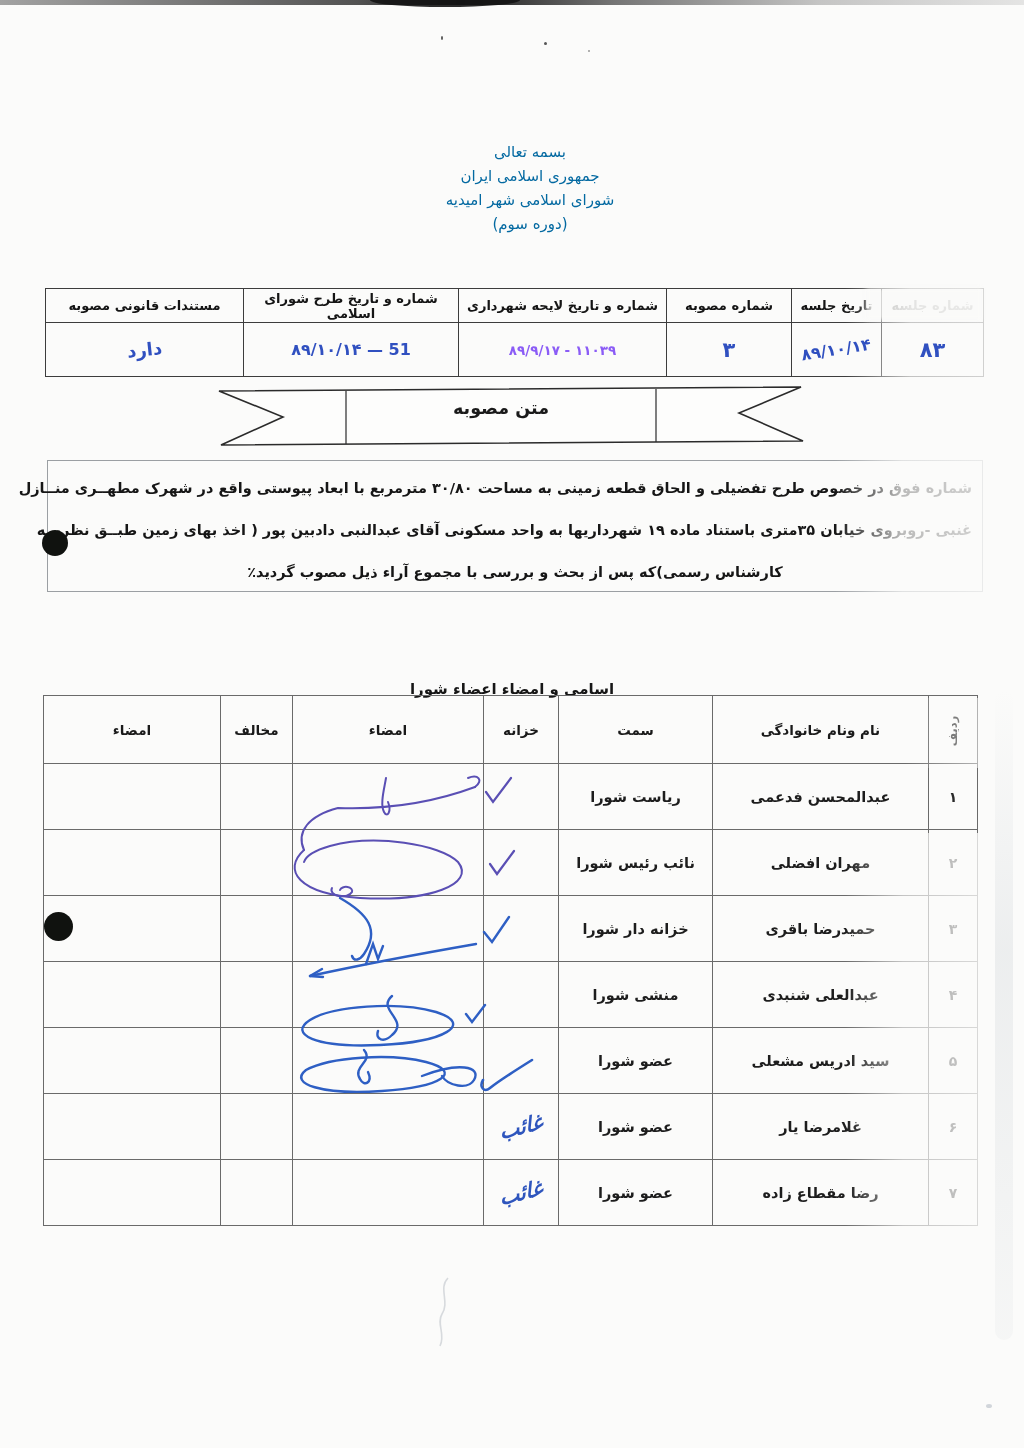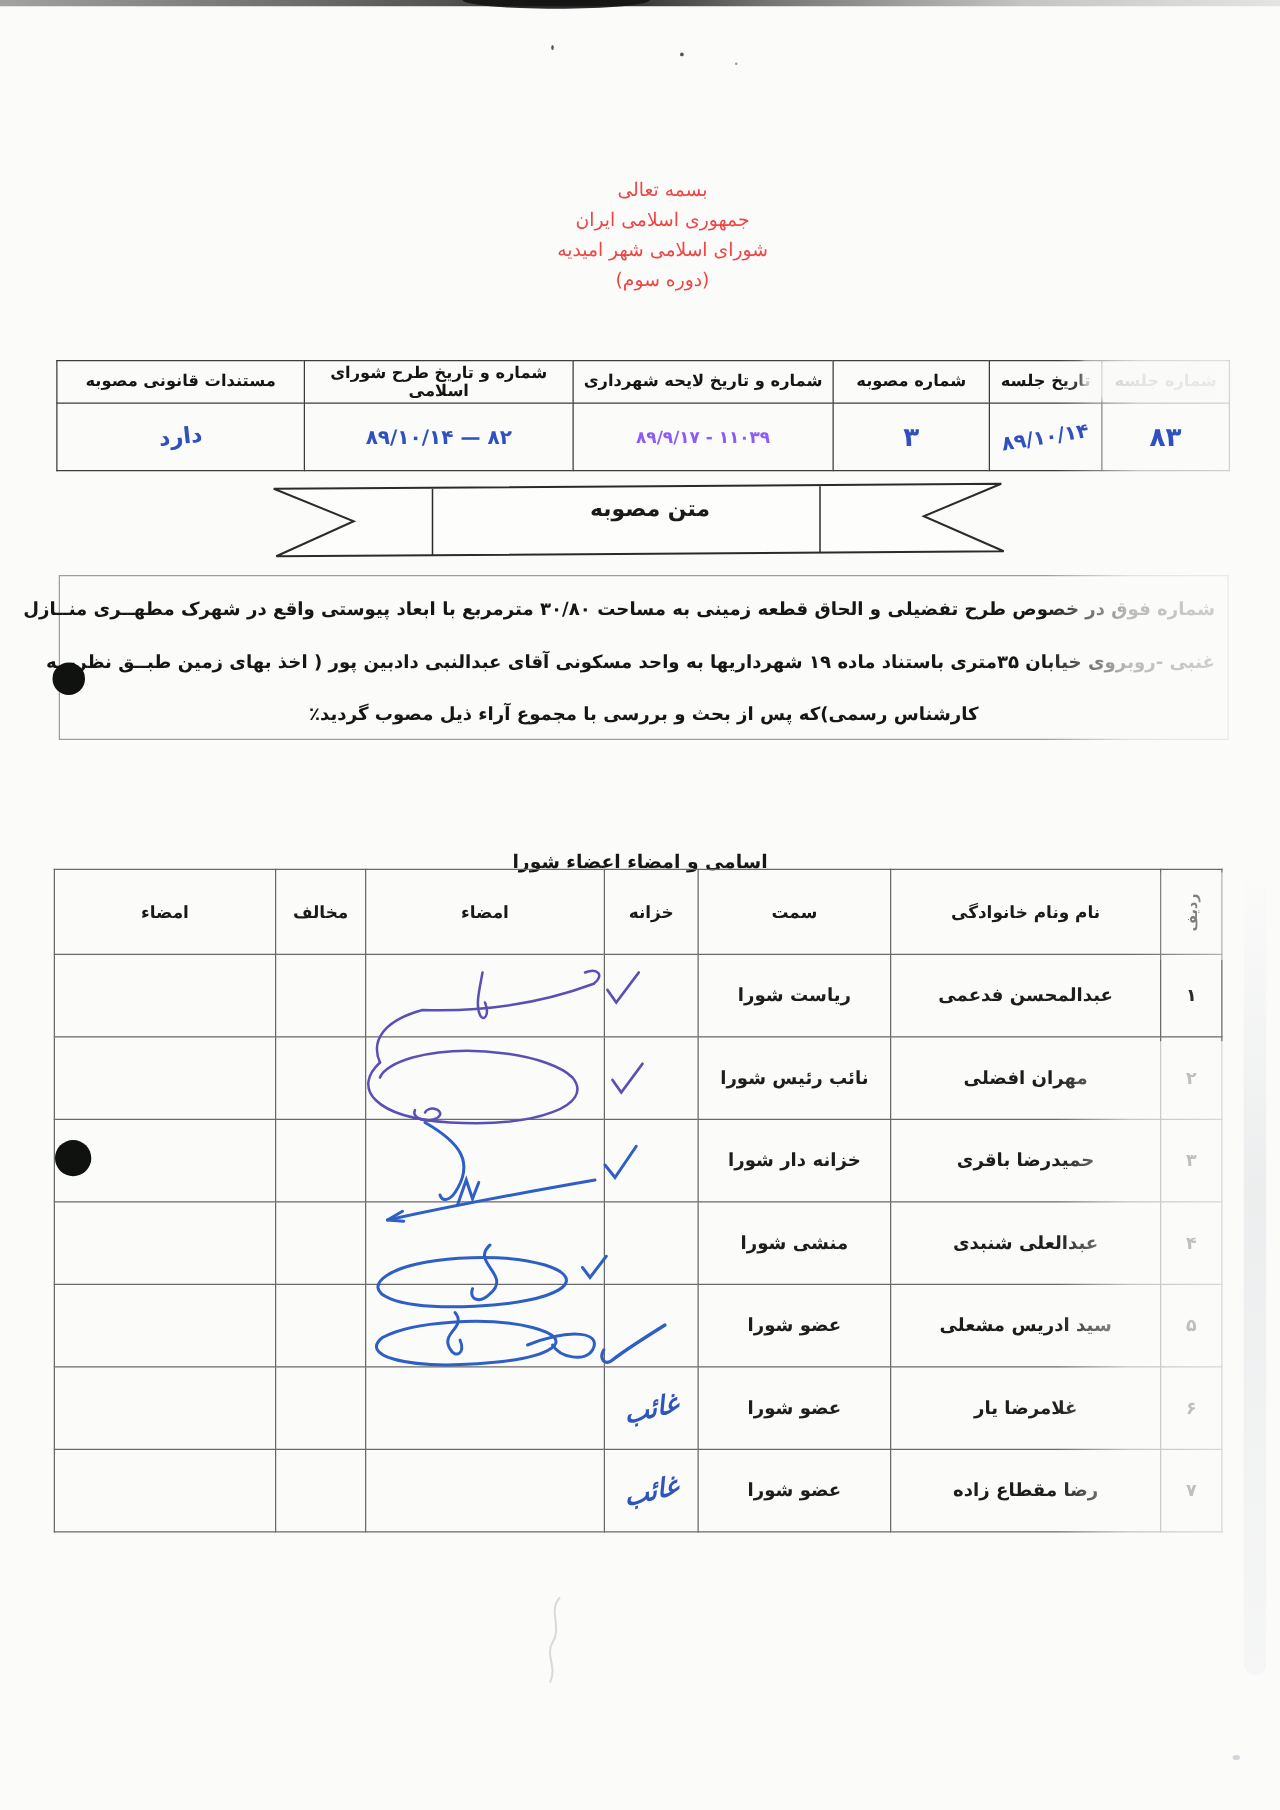--- a/index.html
+++ b/index.html
@@ -24,36 +24,36 @@
   .fp-b{left:835px;top:455px;width:150px;height:145px;
     background:linear-gradient(to right,rgba(251,251,250,0),rgba(251,251,250,.72) 45%,rgba(251,251,250,.82));}
   .fp-c{left:905px;top:698px;width:80px;height:70px;
     background:linear-gradient(to right,rgba(251,251,250,0),rgba(251,251,250,.55));}
   .fp-d{left:845px;top:833px;width:145px;height:398px;
     background:linear-gradient(to right,rgba(251,251,250,0),rgba(251,251,250,.62) 40%,rgba(251,251,250,.78));}
   .smudge{position:absolute;left:866px;top:288px;width:116px;height:32px;z-index:4;
     background:rgba(249,249,248,.68);filter:blur(2px);}
   
   .doc-header{position:absolute;top:140px;left:0;right:0;text-align:center;
-    font-size:15px;line-height:24px;color:#ef4444;padding-left:36px;}
+    font-size:15px;line-height:24px;color:#0369a1;padding-left:36px;}
   
   table{border-collapse:collapse;table-layout:fixed;}
   .meta-table{position:absolute;left:45px;top:288px;width:938px;}
   .meta-table th,.meta-table td{border:1.4px solid #3c3c3c;text-align:center;vertical-align:middle;padding:0;}
   .meta-table th{height:33px;font-size:13px;font-weight:bold;color:#151515;}
   .meta-table td{height:53px;font-size:14px;}
   .printed-val{font-weight:bold;color:#8b5cf6;font-size:13.5px;letter-spacing:.5px;}
   .hand{display:inline-block;position:relative;z-index:6;color:#3050c0;font-weight:bold;font-size:16px;}
   .hand-lg{font-size:21px;}
   .tilt{transform:rotate(-9deg);}
   .tilt2{transform:rotate(-6deg);letter-spacing:4px;font-size:18px;}
   
   .ribbon{position:absolute;left:205px;top:383px;width:610px;height:66px;}
   .ribbon-label{position:absolute;left:141px;top:15px;width:310px;text-align:center;
-    font-size:17.5px;font-weight:bold;color:#1a1a1a;padding-left:19px;}
+    font-size:17.5px;font-weight:bold;color:#1a1a1a;}
   
   .res-box{position:absolute;left:47px;top:460px;width:936px;height:132px;border:1px solid #9b9fa3;
     box-sizing:border-box;padding:6px 10px 0 10px;direction:rtl;}
   .res-line{font-size:14.5px;font-weight:bold;line-height:42px;white-space:nowrap;
     text-align:justify;text-align-last:justify;color:#161616;}
   .res-line-last{text-align:right;text-align-last:center;}
   
   .members-title{position:absolute;top:645px;left:0;right:0;text-align:center;
     font-size:15px;font-weight:bold;color:#161616;margin-top:35px;}
   .members-table{position:absolute;left:43px;top:695px;width:934px;}
@@ -108,21 +108,21 @@
       <th>شماره مصوبه</th>
       <th>شماره و تاریخ  لایحه شهرداری</th>
       <th>شماره و تاریخ طرح شورای اسلامی</th>
       <th>مستندات قانونی مصوبه</th>
     </tr>
     <tr>
       <td><span class="hand hand-lg">۸۳</span></td>
       <td><span class="hand tilt" dir="ltr">۸۹/۱۰/۱۴</span></td>
       <td><span class="hand hand-lg">۳</span></td>
       <td><span class="printed-val" dir="ltr">۸۹/۹/۱۷ - ۱۱۰۳۹</span></td>
-      <td><span class="hand" dir="ltr">۸۹/۱۰/۱۴ — ۸۲</span></td>
+      <td><span class="hand" dir="ltr">۸۹/۱۰/۱۴ — 51</span></td>
       <td><span class="hand tilt2">دارد</span></td>
     </tr>
   </tbody>
     </table>
 
   <div class="ribbon">
     <svg width="610" height="66" viewBox="0 0 610 66">
       <polygon points="14,8 596,4 534,30 598,58 16,62 78,34" fill="#fdfdfc" stroke="#2b2b2b" stroke-width="1.6"></polygon>
       <line x1="141" y1="8" x2="141" y2="61" stroke="#2b2b2b" stroke-width="1.2"></line>
       <line x1="451" y1="6" x2="451" y2="59" stroke="#2b2b2b" stroke-width="1.2"></line>

